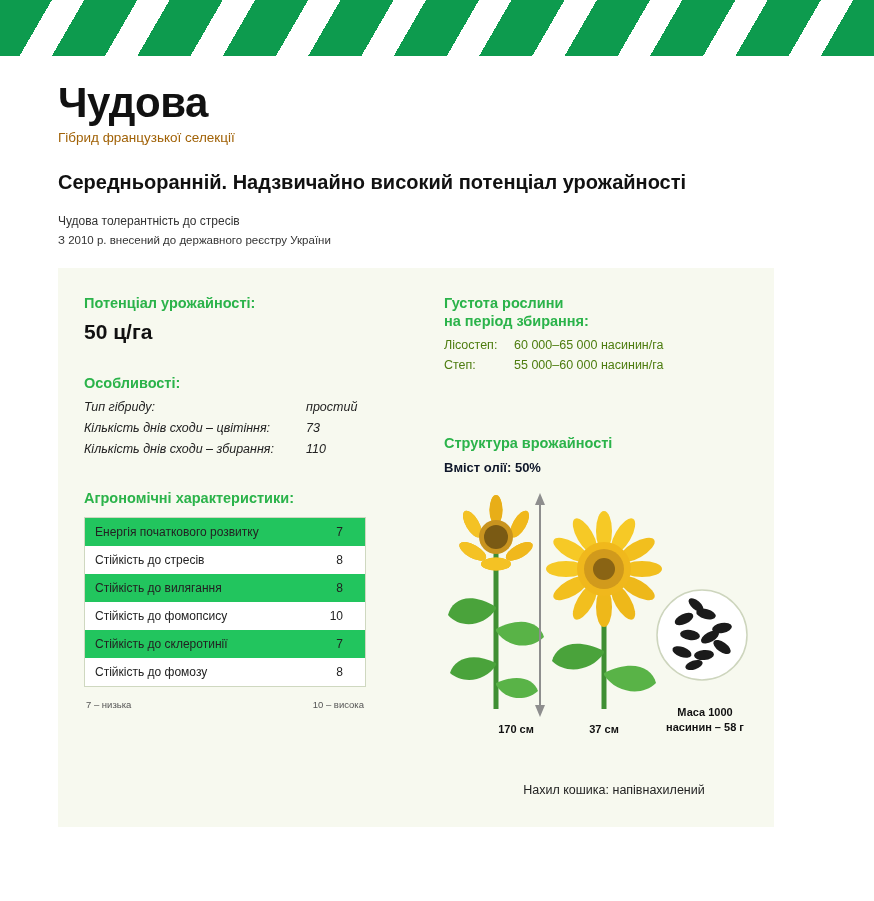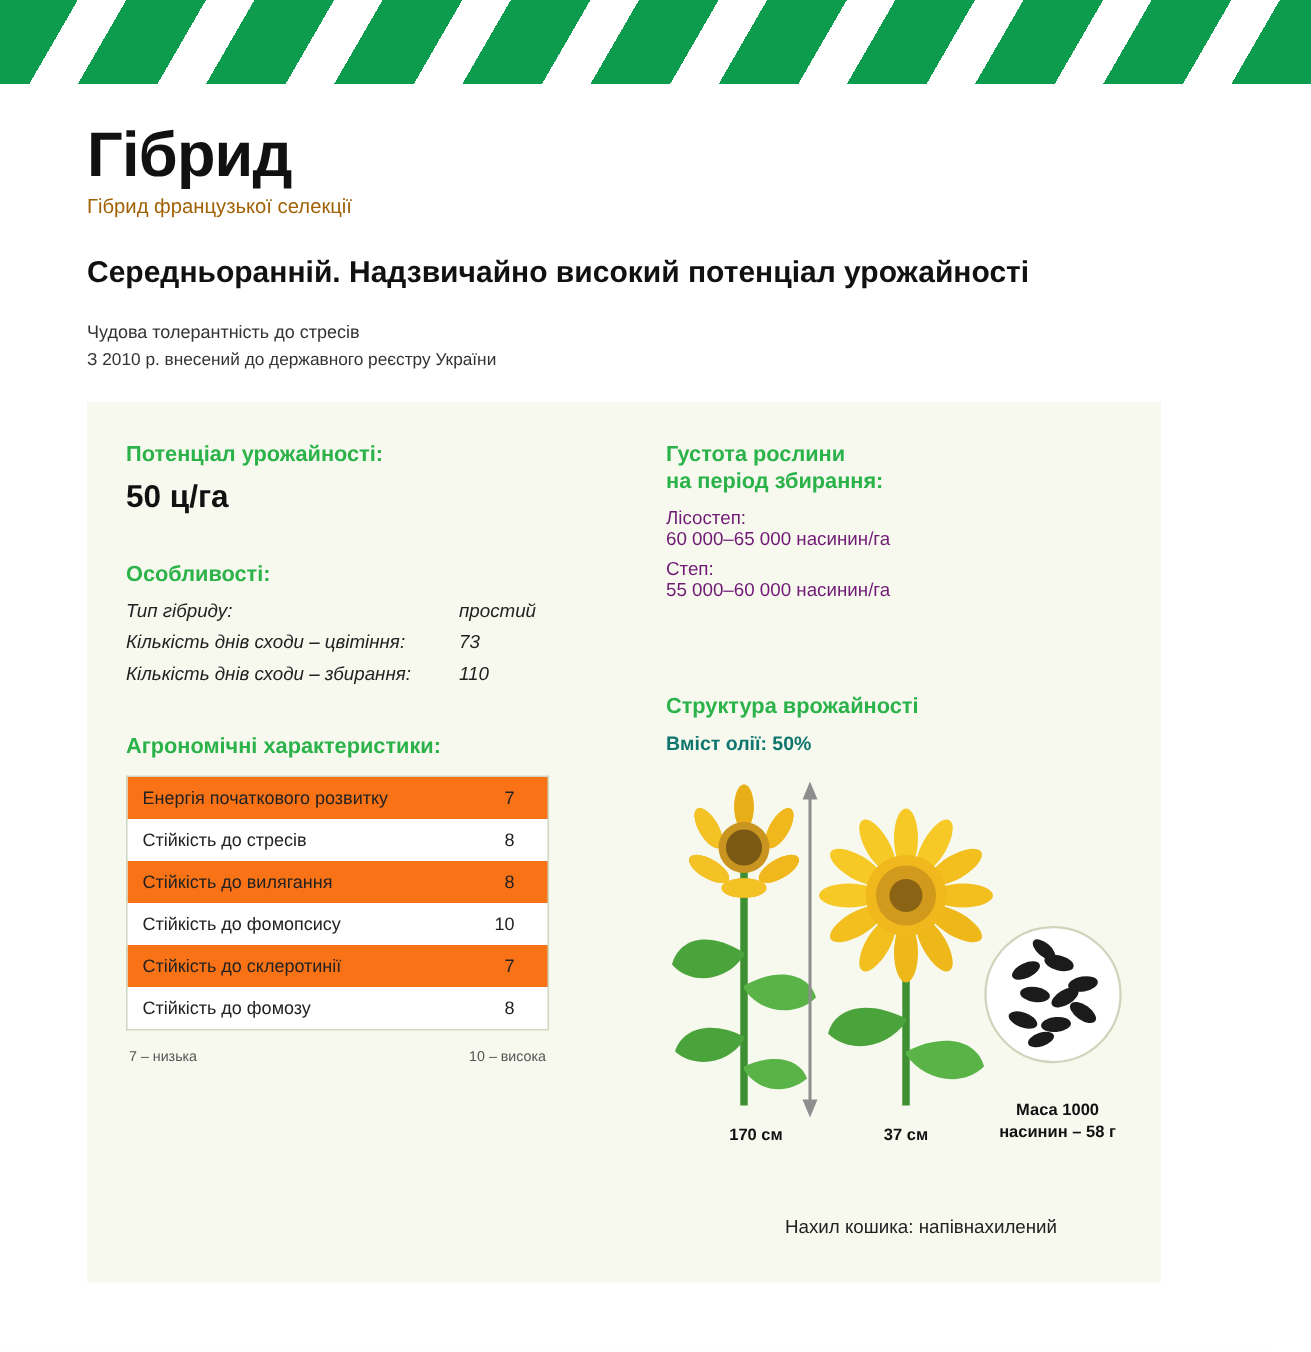--- a/index.html
+++ b/index.html
@@ -113,37 +113,36 @@
     color: #222222;
     margin-bottom: 7px;
     font-style: italic;
   }
   .kv .k { width: 222px; }
   .kv .v { }
 
   .dens-row {
     display: flex;
     font-size: 12.5px;
-    color: #701a75;
+    color: #4d7c0f;
     margin-bottom: 6px;
-    flex-direction: column;
   }
   .dens-row .k { width: 70px; }
 
   .section-gap { height: 26px; }
 
   
   .agro-wrap { margin-top: 10px; }
   .agro-table {
     width: 282px;
     border: 1px solid #cfd8c0;
     border-collapse: collapse;
     background: #ffffff;
   }
-  .agro-table tr.odd td { background: #f97316; }
+  .agro-table tr.odd td { background: #22c55e; }
   .agro-table td {
     font-size: 12px;
     color: #222222;
     padding: 7px 10px;
     border: none;
   }
   .agro-table td.val {
     text-align: right;
     width: 60px;
     padding-right: 22px;
@@ -155,41 +154,41 @@
     font-size: 9.5px;
     color: #555555;
     margin-top: 12px;
     padding: 0 2px;
   }
 
   
   .struct-line {
     font-size: 13px;
     font-weight: bold;
-    color: #0f766e;
+    color: #0f172a;
     margin: 0 0 4px 0;
   }
 
   
   .illu {
     position: relative;
     width: 340px;
     height: 300px;
     margin-top: 12px;
   }
   .illu svg { display: block; }
 
   .cap {
     position: absolute;
     font-size: 11px;
     font-weight: bold;
     color: #111111;
     text-align: center;
   }
-  .cap-left  { left: 0px;   top: 236px; width: 120px; text-align: center; }
+  .cap-left  { left: 12px;   top: 236px; width: 120px; text-align: center; }
   .cap-mid   { left: 100px; top: 236px; width: 120px; }
   .cap-right { left: 196px; top: 218px; width: 130px; line-height: 1.35; }
 
   .tilt {
     position: absolute;
     left: 0;
     top: 296px;
     width: 340px;
     text-align: center;
     font-size: 12.5px;
@@ -197,21 +196,21 @@
   }
 </style>
 </head>
 <body>
 
 <div class="banner">
   <div class="stripes"></div>
 </div>
 
 <div class="header">
-  <h1 class="title">Гібрид</h1>
+  <h1 class="title">Чудова</h1>
   <div class="subtitle">Гібрид французької селекції</div>
   <div class="tagline">Середньоранній. Надзвичайно високий потенціал урожайності</div>
   <div class="note1">Чудова толерантність до стресів</div>
   <div class="note2">З 2010 р. внесений до державного реєстру України</div>
 </div>
 
 <div class="card">
   <div class="card-cols">
 
     <div class="col-left">

